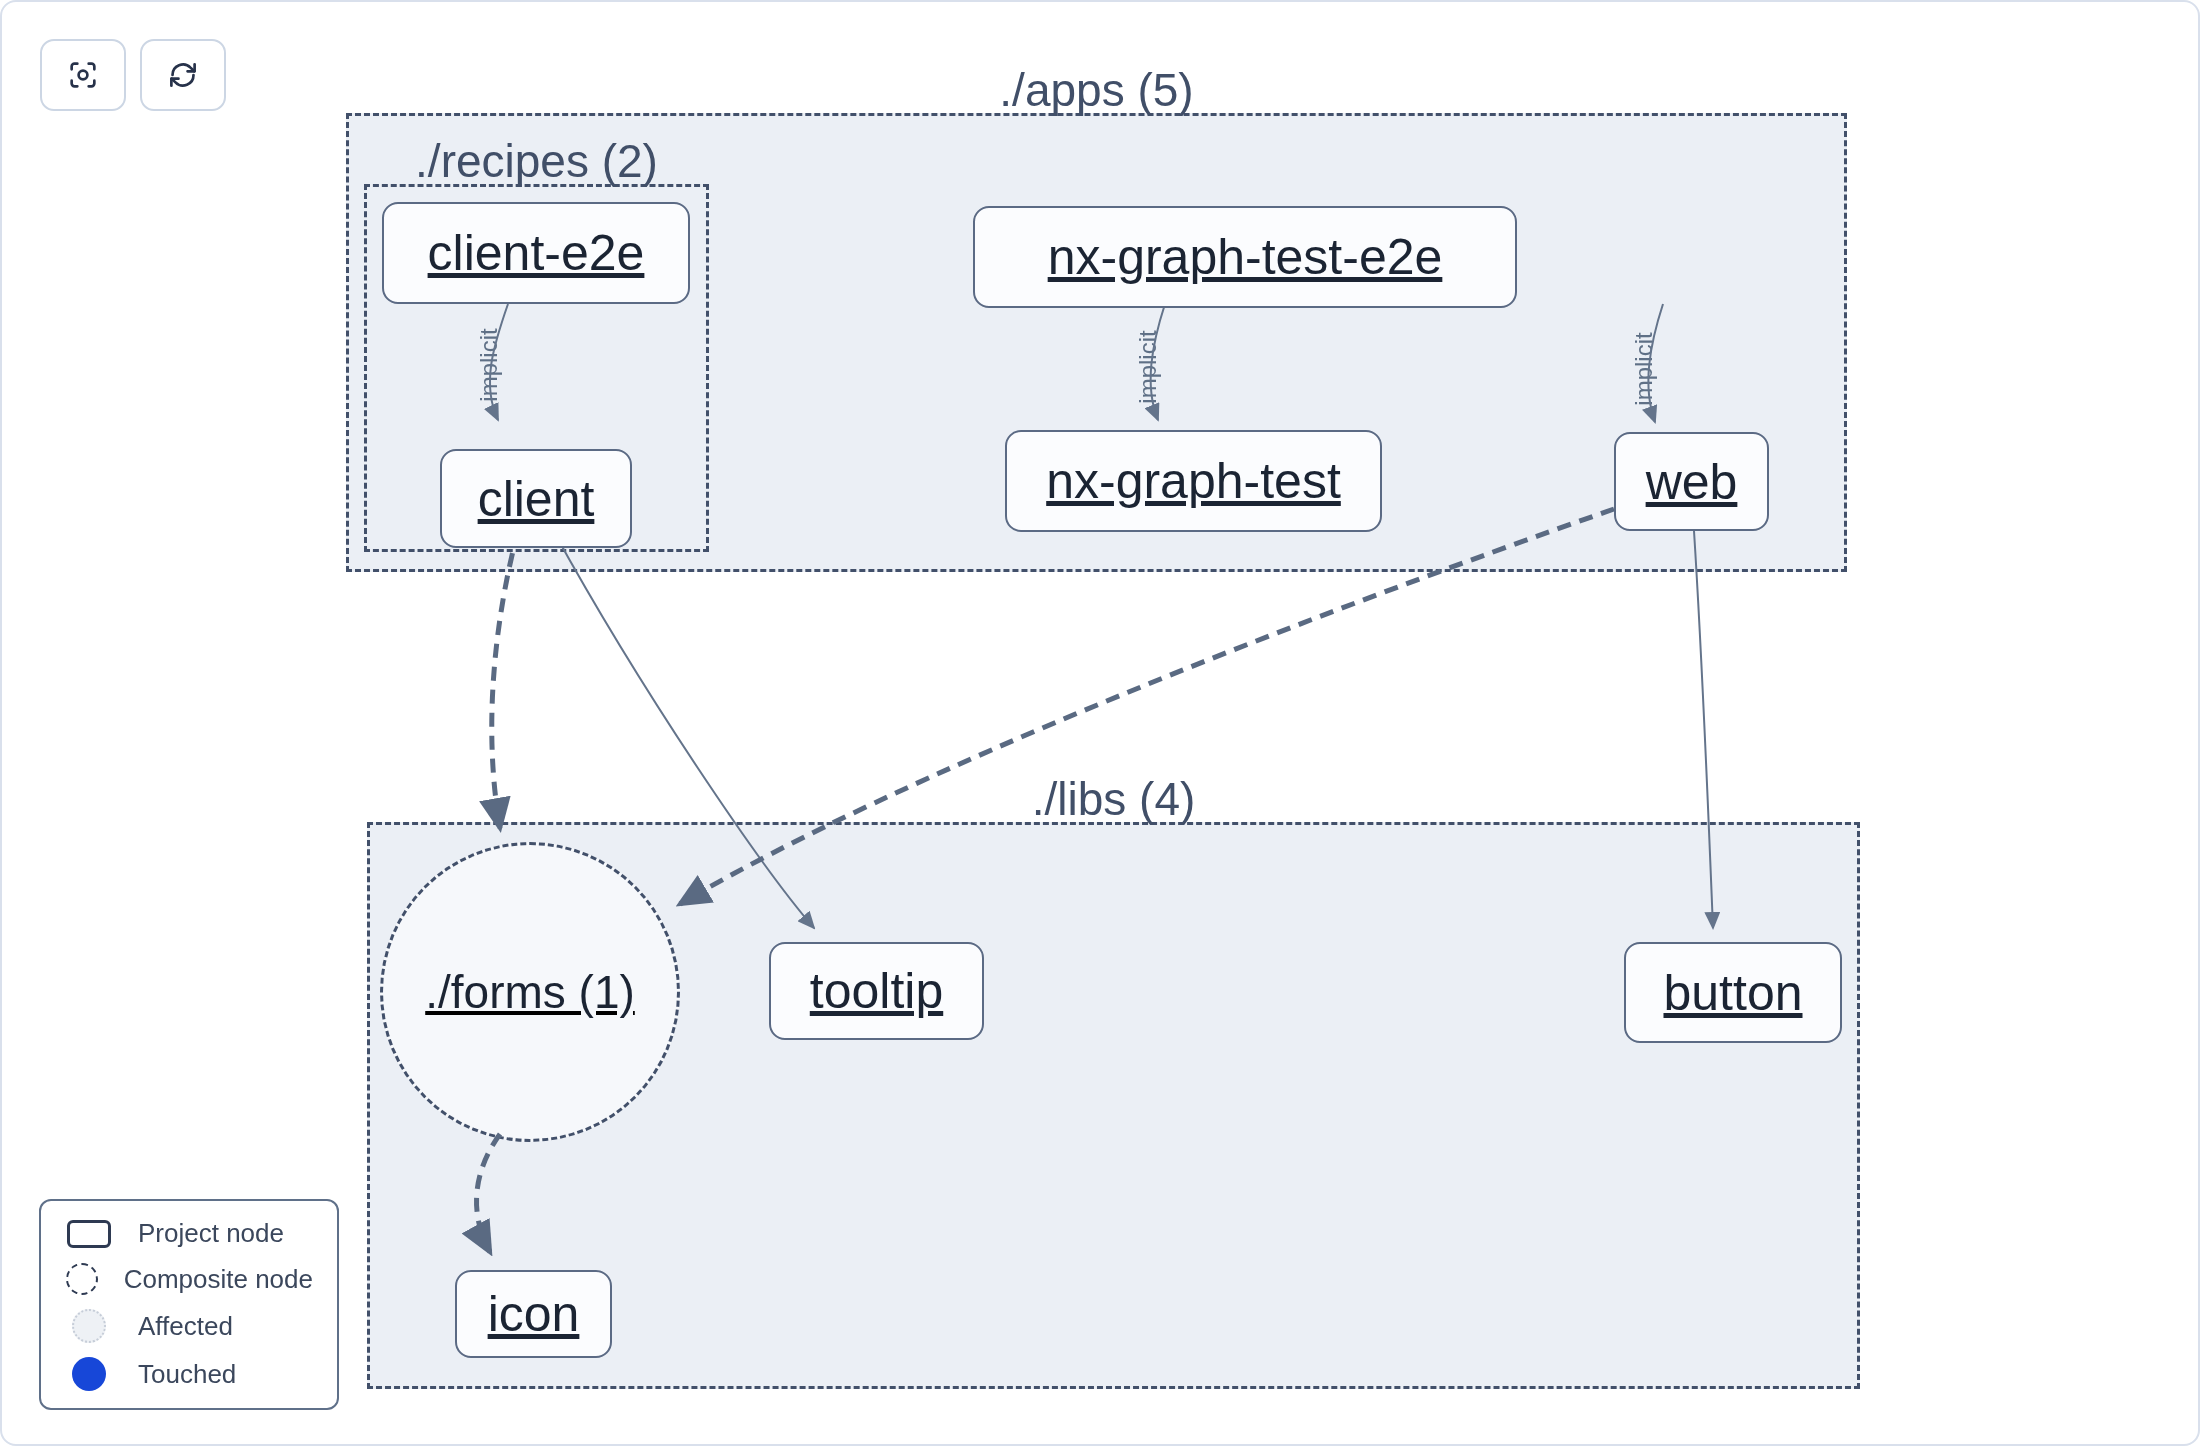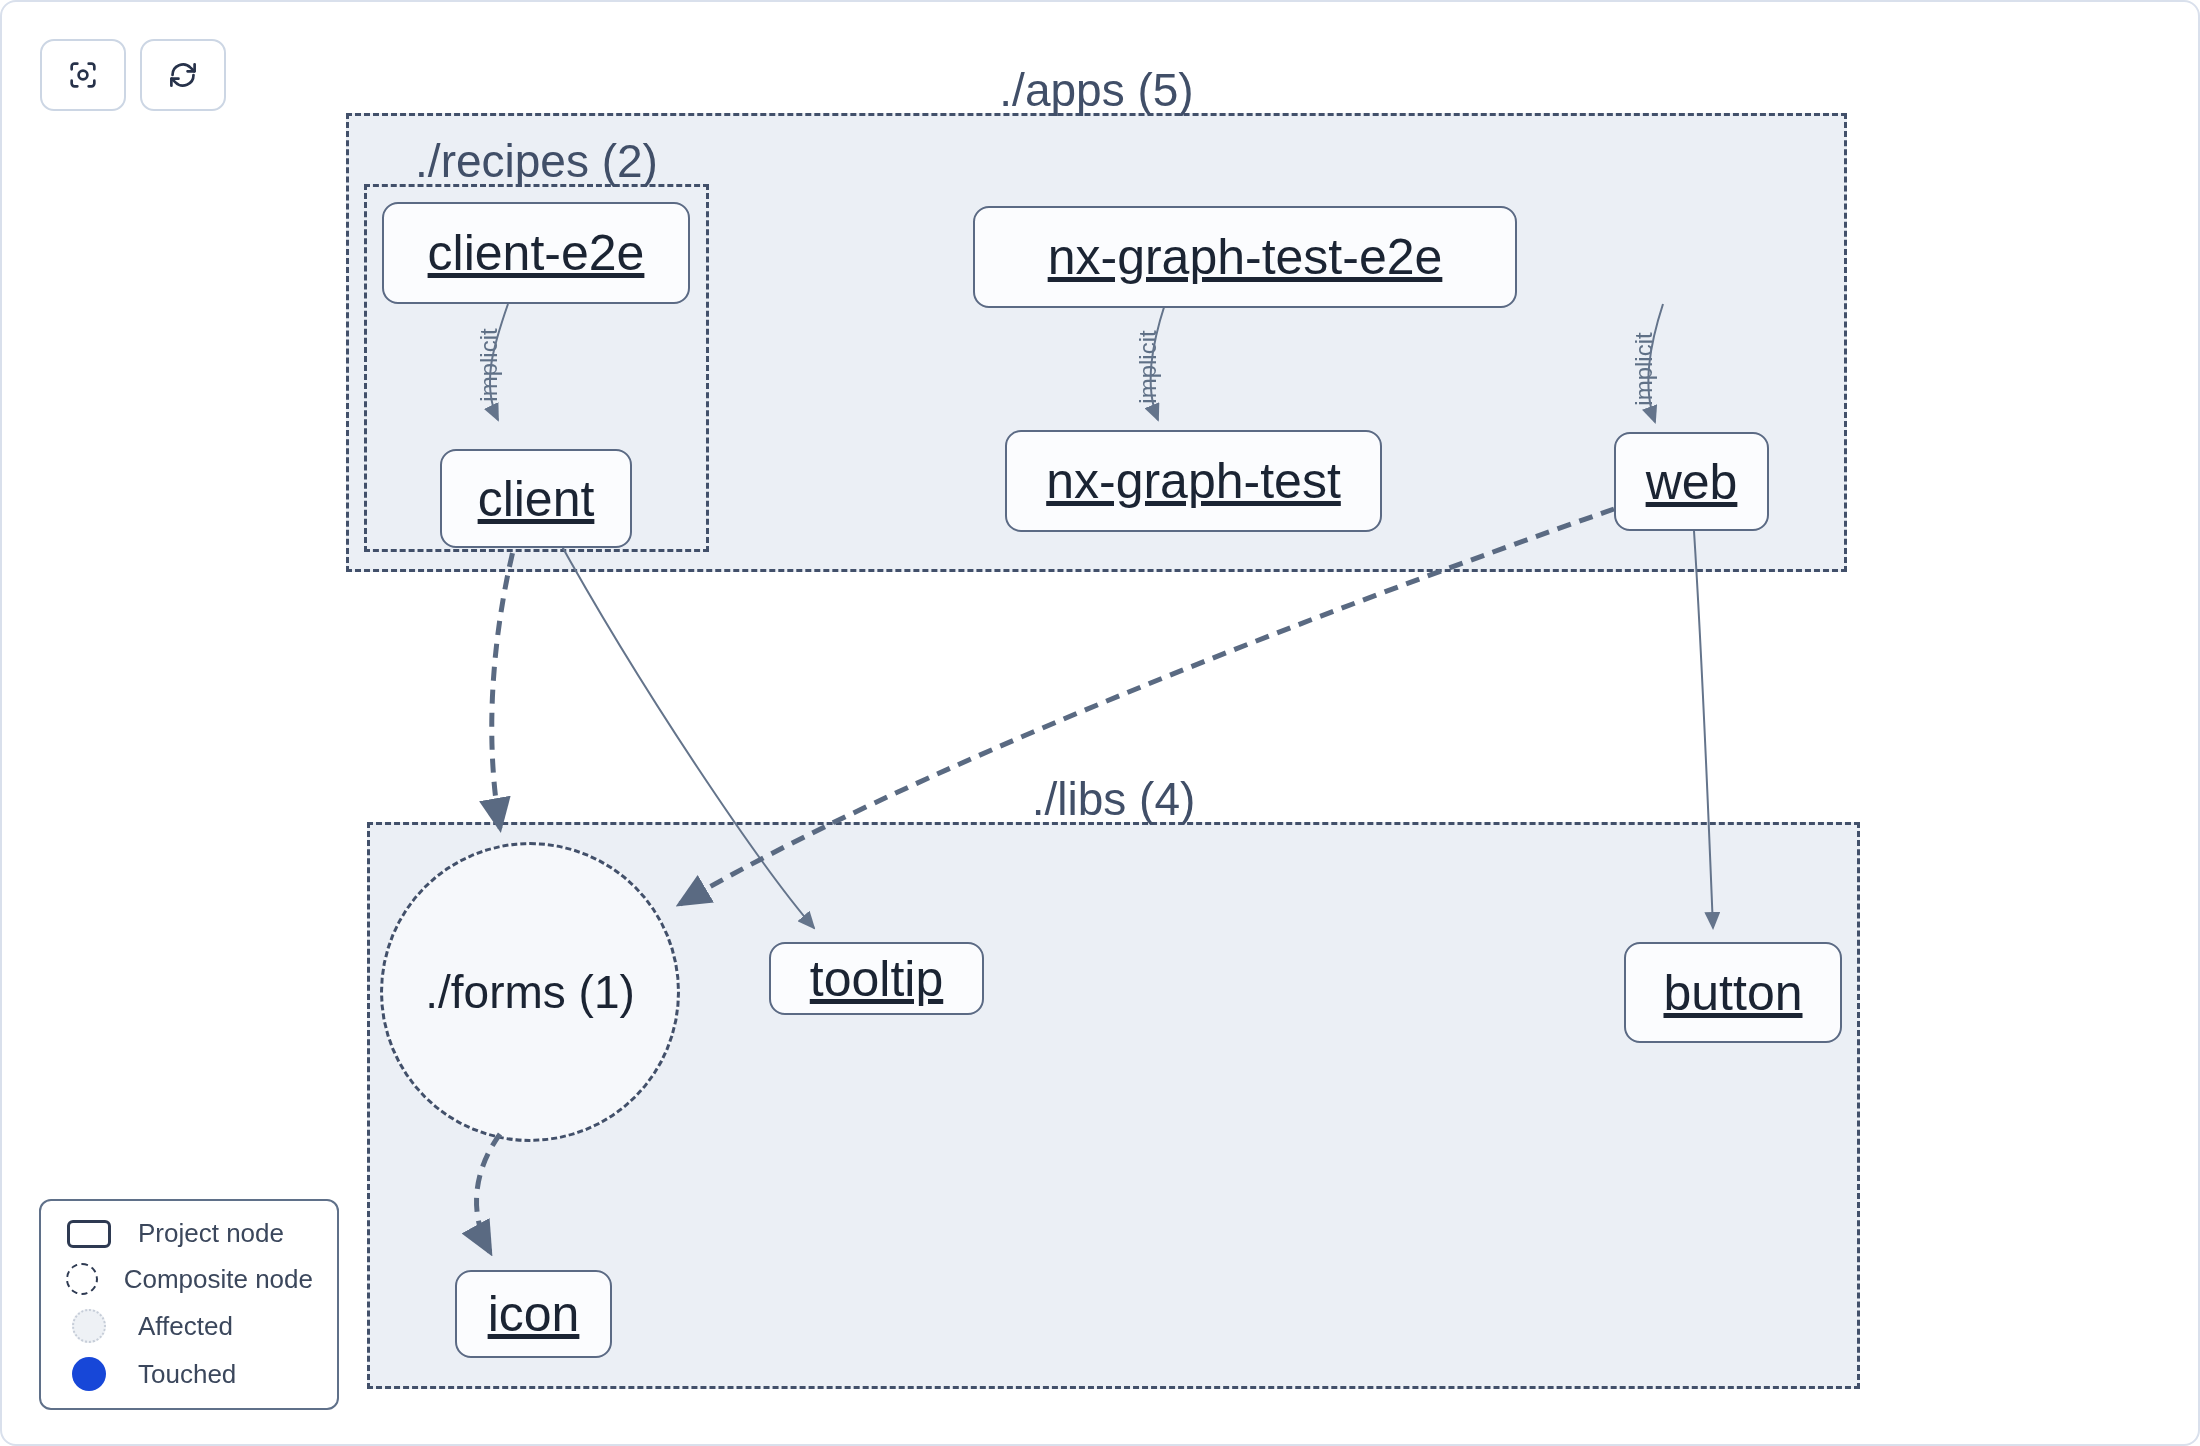--- a/index.html
+++ b/index.html
@@ -51,20 +51,21 @@
   .composite-circle{
     position:absolute;
     left:378px;top:840px;width:300px;height:300px;
     border-radius:50%;
     background:#f6f8fb;
     border:3px dashed #42506a;
     box-sizing:border-box;
     display:flex;align-items:center;justify-content:center;
     z-index:1;
     cursor:pointer;
+    text-decoration:underline;
   }
   .composite-circle .clabel{
     font-size:46px;color:#1b2433;white-space:nowrap;
   }
   
   .node{
     position:absolute;
     background:#fbfcfe;
     border:2px solid #5b6a84;
     border-radius:16px;
@@ -75,21 +76,21 @@
     z-index:4;
     cursor:pointer;
     text-decoration:underline;
   }
   #node-client-e2e{left:380px;top:200px;width:308px;height:102px;}
   #node-nx-graph-test-e2e{left:958px;top:204px;width:544px;height:102px;margin-left:13px;}
   #node-web-e2e{left:1554px;top:202px;width:272px;height:100px;}
   #node-client{left:438px;top:430px;width:192px;height:99px;margin-top:17px;}
   #node-nx-graph-test{left:1003px;top:428px;width:377px;height:102px;}
   #node-web{left:1612px;top:430px;width:155px;height:99px;}
-  #node-tooltip{left:767px;top:940px;width:215px;height:73px;}
+  #node-tooltip{left:767px;top:940px;width:215px;height:98px;}
   #node-button{left:1622px;top:940px;width:218px;height:101px;}
   #node-icon{left:453px;top:1268px;width:157px;height:88px;}
   
   #edges{position:absolute;left:0;top:0;z-index:3;pointer-events:none;}
   .edge-thin{stroke:#64748b;stroke-width:2;fill:none;}
   .edge-thick{stroke:#5a6a82;stroke-width:5;fill:none;stroke-dasharray:14 9;}
   .edge-label{
     position:absolute;
     width:140px;height:32px;
     line-height:32px;

